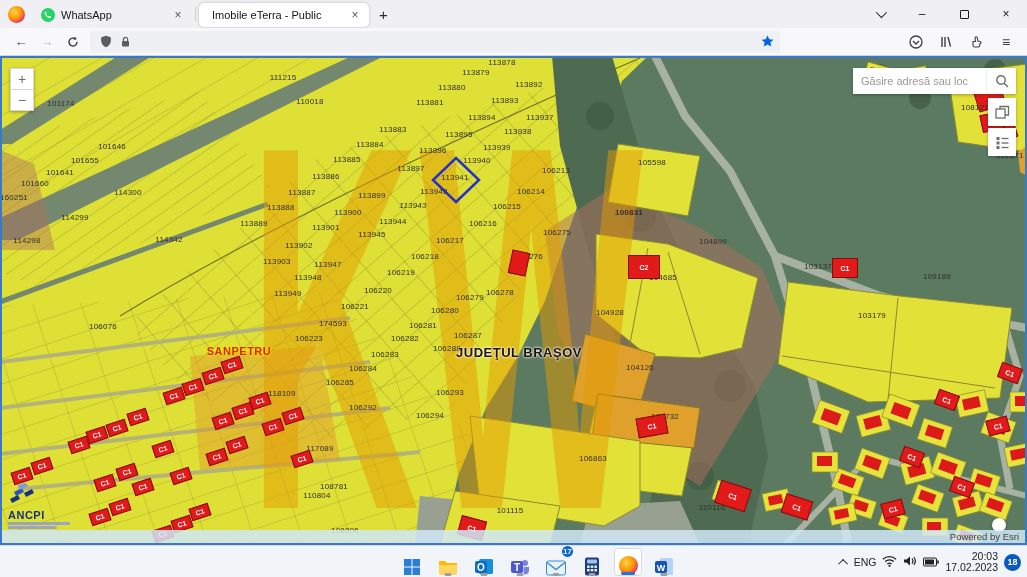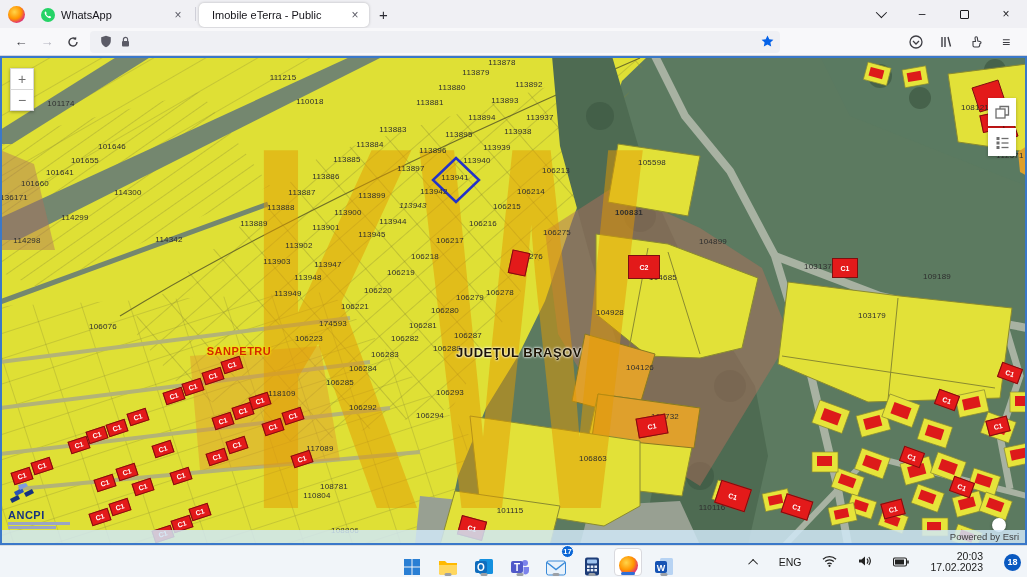--- a/index.html
+++ b/index.html
@@ -63,21 +63,21 @@
   .ancpi .sub{height:3px;background:#9aa5c4;margin-top:1px;width:62px;}
   .ancpi .sub2{width:48px;}
 
   
   .taskbar{position:absolute;left:0;top:545px;width:1027px;height:32px;background:#f1f5f9;border-top:1px solid #d8dde2;display:flex;align-items:center;}
   .tb-center{position:absolute;left:398px;top:0;height:32px;display:flex;align-items:center;gap:8px;}
   .tb-ic{width:28px;height:28px;display:flex;align-items:flex-end;justify-content:center;position:relative;border-radius:4px;}
   .tb-ic.activeapp{background:#fff;border:1px solid #d9d9de;}
   .runline{position:absolute;bottom:0px;left:50%;transform:translateX(-50%);width:7px;height:3px;border-radius:2px;background:#9ba0a6;}
   .runline.blue{width:14px;background:#2f6fd6;}
-  .tray{position:absolute;right:6px;top:0;height:32px;display:flex;align-items:center;gap:21px;}
+  .tray{position:absolute;right:6px;top:0;height:32px;display:flex;align-items:center;gap:6px;}
   .tray .eng{font-size:10.5px;color:#1a1a1a;}
   .chev-up{width:7px;height:7px;border-left:1.5px solid #222;border-top:1.5px solid #222;transform:rotate(45deg) translateY(2px);}
   .clock{text-align:right;font-size:10.5px;color:#1a1a1a;line-height:11.5px;}
   .nbadge{width:17px;height:17px;border-radius:50%;background:#0a59c0;color:#fff;font-size:9px;font-weight:bold;display:flex;align-items:center;justify-content:center;}
   .mailbadge{position:absolute;top:-3px;right:-4px;width:13px;height:13px;border-radius:50%;background:#0a66d6;border:1.5px solid #fff;color:#fff;font-size:7.5px;font-weight:bold;display:flex;align-items:center;justify-content:center;}
 </style>
 </head>
 <body>
 
 <div class="window">
@@ -360,21 +360,21 @@
     </svg>
 
     <div id="labels">
         <span class="plabel" style="left: 61px; top: 47px;">101174</span>
         <span class="plabel" style="left: 283px; top: 21px;">111215</span>
         <span class="plabel" style="left: 310px; top: 45px;">110018</span>
         <span class="plabel" style="left: 112px; top: 90px;">101646</span>
         <span class="plabel" style="left: 85px; top: 104px;">101655</span>
         <span class="plabel" style="left: 60px; top: 116px;">101641</span>
         <span class="plabel" style="left: 35px; top: 127px;">101660</span>
-        <span class="plabel" style="left: 14px; top: 141px;">136171</span>
+        <span class="plabel" style="left: 14px; top: 141px;">160251</span>
         <span class="plabel" style="left: 128px; top: 136px;">114300</span>
         <span class="plabel" style="left: 75px; top: 161px;">114299</span>
         <span class="plabel" style="left: 27px; top: 184px;">114298</span>
         <span class="plabel" style="left: 169px; top: 183px;">114342</span>
         <span class="plabel" style="left: 103px; top: 270px;">106076</span>
         <span class="plabel" style="left: 502px; top: 6px;">113878</span>
         <span class="plabel" style="left: 476px; top: 16px;">113879</span>
         <span class="plabel" style="left: 529px; top: 28px;">113892</span>
         <span class="plabel" style="left: 452px; top: 31px;">113880</span>
         <span class="plabel" style="left: 430px; top: 46px;">113881</span>
@@ -498,20 +498,29 @@
       </div>
 
     <div class="town-label">SANPETRU</div>
     <div class="county-label">JUDEŢUL BRAŞOV</div>
 
     <div class="zoomctl">
       <div class="zbtn">+</div>
       <div class="zbtn" style="margin-top:-1px;">−</div>
     </div>
 
+    <div class="searchbox">
+      <input type="text" placeholder="Găsire adresă sau loc" style="">
+      <div class="s-btn">
+        <svg width="14" height="14" viewBox="0 0 14 14">
+            <circle cx="6" cy="6" r="4.2" fill="none" stroke="#6e6e6e" stroke-width="1.4"></circle>
+            <line x1="9.2" y1="9.2" x2="13" y2="13" stroke="#6e6e6e" stroke-width="1.4"></line>
+          </svg>
+      </div>
+    </div>
     <div class="toolbtn tool-basemap">
       <svg width="15" height="15" viewBox="0 0 15 15">
           <rect x="1" y="4" width="9" height="9" fill="none" stroke="#6e6e6e" stroke-width="1.3"></rect>
           <path d="M5 4 V1.5 H13.5 V10 H10" fill="none" stroke="#6e6e6e" stroke-width="1.3"></path>
         </svg>
     </div>
     <div class="toolbtn tool-legend">
       <svg width="15" height="15" viewBox="0 0 15 15">
         <rect x="1.5" y="2" width="3" height="3" fill="#6e6e6e"></rect>
           <line x1="6.5" y1="3.5" x2="13.5" y2="3.5" stroke="#6e6e6e" stroke-width="1.3"></line>

